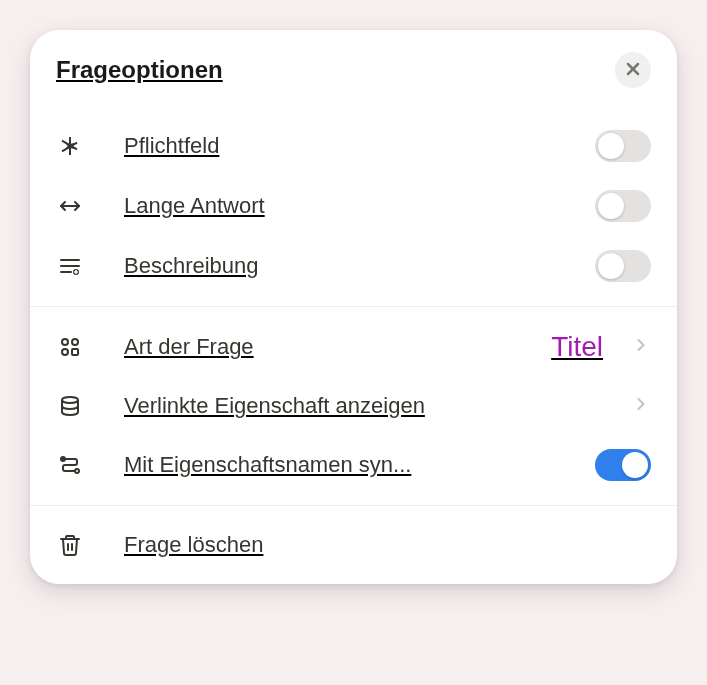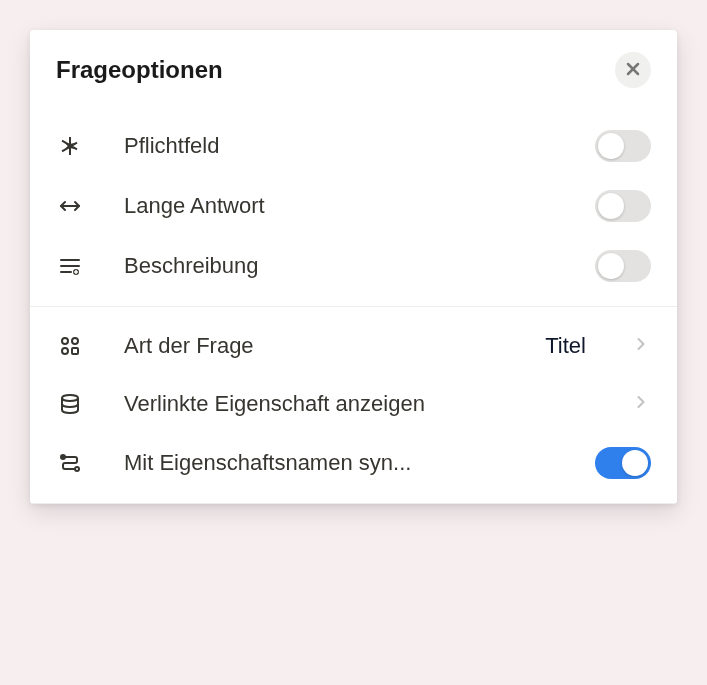--- a/index.html
+++ b/index.html
@@ -9,24 +9,25 @@
     }
     body {
       font-family: -apple-system, BlinkMacSystemFont, "Segoe UI", Helvetica, Arial, sans-serif;
       background: #f7eef0;
       width: 707px;
       height: 685px;
       padding: 30px;
     }
     .panel {
       background: #ffffff;
-      border-radius: 4px;
+      border-radius: 29px;
       box-shadow: 0 8px 24px rgba(0,0,0,0.12), 0 2px 6px rgba(0,0,0,0.08);
       width: 100%;
       overflow: hidden;
+      text-decoration: underline;
     }
     .header {
       display: flex;
       align-items: center;
       justify-content: space-between;
       padding: 22px 26px 18px 26px;
     }
     .header-title {
       font-size: 24px;
       font-weight: 700;
@@ -80,23 +81,23 @@
     }
     .row-label {
       font-size: 22px;
       color: #37352f;
       flex: 1;
       white-space: nowrap;
       overflow: hidden;
       text-overflow: ellipsis;
     }
     .row-value {
-      font-size: 22px;
-      color: #0f172a;
-      margin-right: 25px;
+      font-size: 28px;
+      color: #a21caf;
+      margin-right: 8px;
     }
     .chevron {
       color: #c4c3c1;
       flex-shrink: 0;
     }
     .chevron svg {
       width: 20px;
       height: 20px;
     }
     .toggle {
@@ -243,14 +244,30 @@
       <span class="row-label">Mit Eigenschaftsnamen syn...</span>
       <div class="toggle toggle-on">
         <div class="toggle-knob"></div>
       </div>
     </div>
 
   </div>
 
   <div class="divider"></div>
 
+  <div class="section">
+
+    <div class="row">
+      <span class="row-icon">
+        <svg viewBox="0 0 24 24" fill="none" stroke="currentColor" stroke-width="2" stroke-linecap="round" stroke-linejoin="round">
+          <path d="M3 6h18"></path>
+          <path d="M8 6V4a1 1 0 0 1 1-1h6a1 1 0 0 1 1 1v2"></path>
+          <path d="M5 6l1 14a2 2 0 0 0 2 2h8a2 2 0 0 0 2-2l1-14"></path>
+          <line x1="10" y1="11" x2="10" y2="17"></line>
+          <line x1="14" y1="11" x2="14" y2="17"></line>
+        </svg>
+      </span>
+      <span class="row-label">Frage löschen</span>
+    </div>
+
+  </div>
 
 </div>
 
 </body></html>

